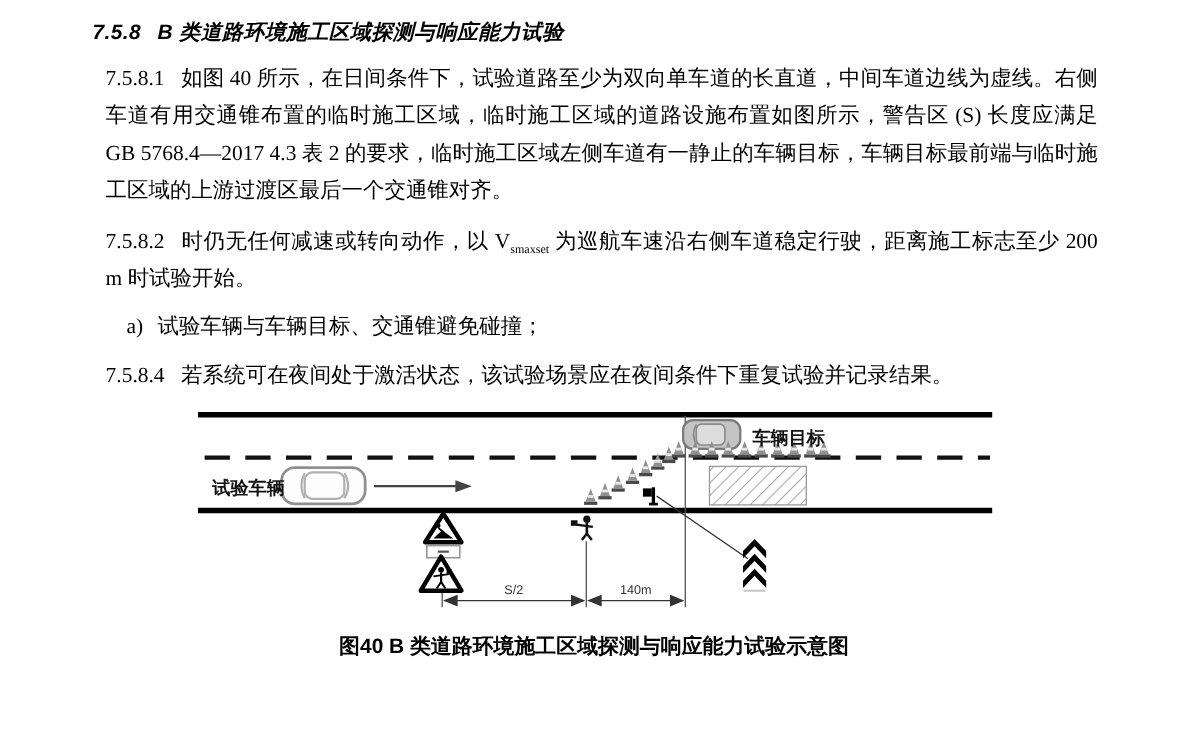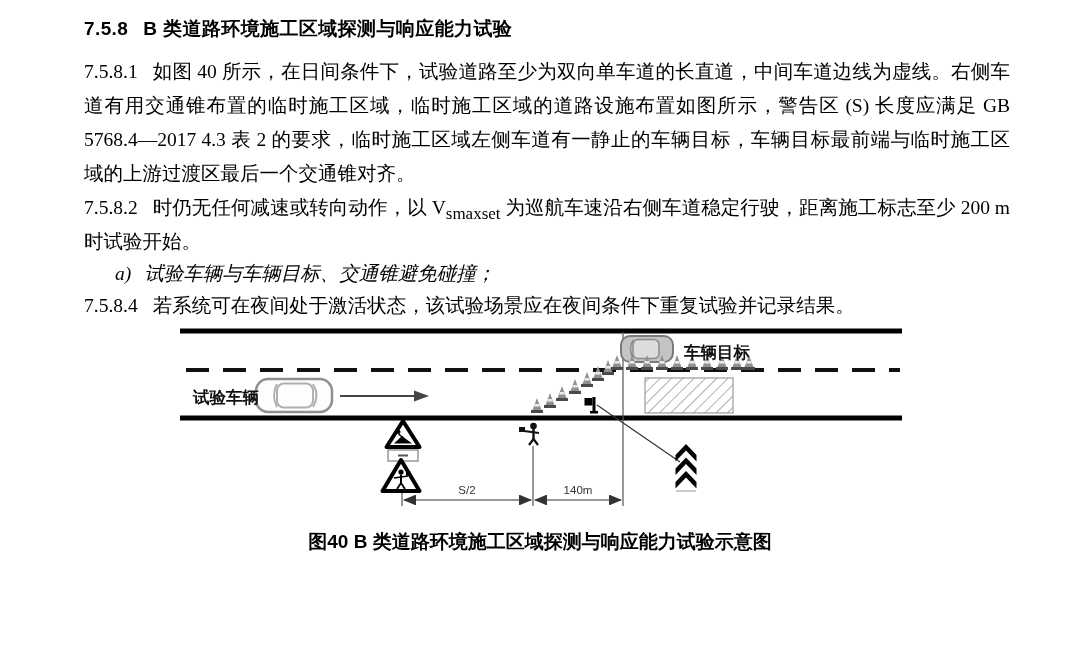--- a/index.html
+++ b/index.html
@@ -6,28 +6,29 @@
   body {
     width:1080px; height:671px; overflow:hidden;
     background:#ffffff; color:#000;
     font-family:"Liberation Serif","DejaVu Serif",serif;
   }
   .page { padding:10px 70px 0 84px; width:926px; }
   .heading {
     font-family:"Liberation Sans","DejaVu Sans",sans-serif;
     font-weight:bold; font-size:19px; letter-spacing:0.4px;
     margin:6px 0 13px 0;
+    font-style:italic;
   }
   .heading .num { margin-right:15px; }
-  .para { font-size:19.5px; line-height:34px; text-align:justify; margin:0; }
+  .para { font-size:19.5px; line-height:34px; text-align:justify; margin:12px; }
   .pnum { margin-right:15px; white-space:nowrap; }
   .list { margin:0; }
-  .li { font-size:19.5px; line-height:30px; padding-left:31px; text-align:justify;font-style:italic; }
+  .li { font-size:19.5px; line-height:30px; padding-left:31px; text-align:justify; }
   .li-label { margin-right:13px; }
-  sub { font-size:17px; line-height:0; }
+  sub { font-size:11px; line-height:0; }
   .figure { position:relative; margin:2px 0 0 -84px; width:1080px; height:200px; }
   .figure svg { display:block; }
   .caption {
     font-family:"Liberation Sans","DejaVu Sans",sans-serif;
     font-weight:bold; font-size:19px; text-align:center;
     margin:4px 0 0 -84px; width:1080px;
   }
   .diag-label {
     font-family:"Liberation Sans","DejaVu Sans",sans-serif;
     font-weight:bold; font-size:16.5px; fill:#111;

